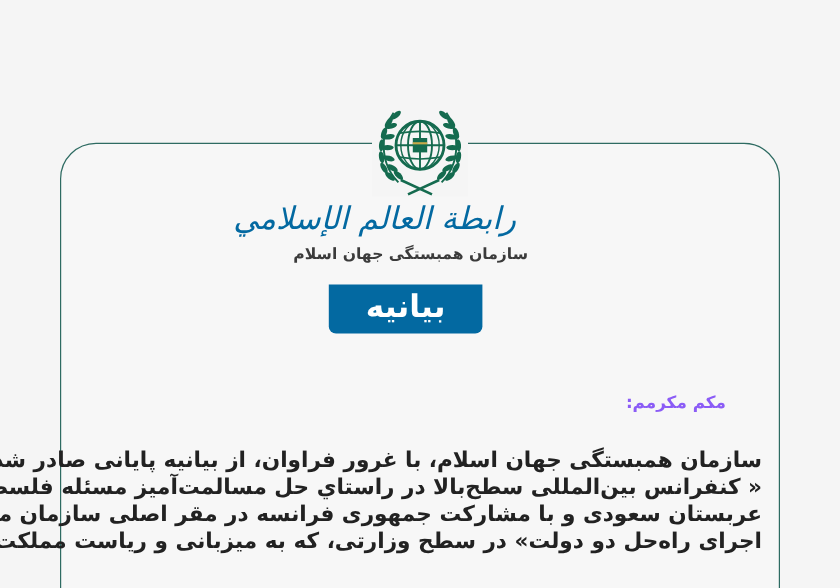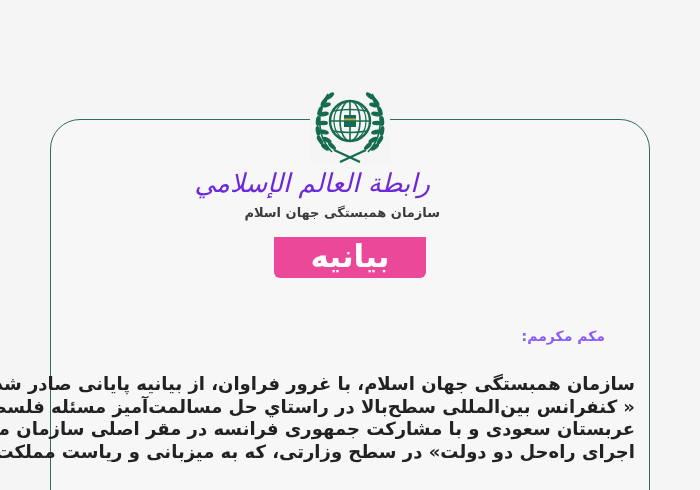--- a/index.html
+++ b/index.html
@@ -37,51 +37,51 @@
     .calligraphy {
       position: absolute;
       left: 270px;
       top: 166px;
       width: 160px;
       text-align: center;
       direction: rtl;
       font-family: "DejaVu Serif", serif;
       font-size: 26px;
       line-height: 34px;
-      color: #6d28d9;
+      color: #0369a1;
       letter-spacing: -1px;
       white-space: nowrap;
       font-style: italic;
     }
     .org-subtitle {
       position: absolute;
       left: 260px;
       top: 205px;
       width: 180px;
       direction: rtl;
       font-family: "DejaVu Sans", sans-serif;
       font-size: 13px;
       font-weight: bold;
       color: #3b3b3b;
       white-space: nowrap;
     }
     .banner {
       position: absolute;
       left: 274px;
       top: 237px;
-      width: 152px;
+      width: 128px;
       height: 41px;
-      background: #ec4899;
+      background: #0369a1;
       border-radius: 0 0 6px 6px;
       color: #ffffff;
       text-align: center;
       direction: rtl;
       font-family: "DejaVu Sans", sans-serif;
       font-weight: bold;
-      font-size: 31px;
+      font-size: 26px;
       line-height: 38px;
     }
     .greeting {
       position: absolute;
       right: 95px;
       top: 328px;
       direction: rtl;
       font-family: "DejaVu Sans", sans-serif;
       font-weight: bold;
       font-size: 14px;

